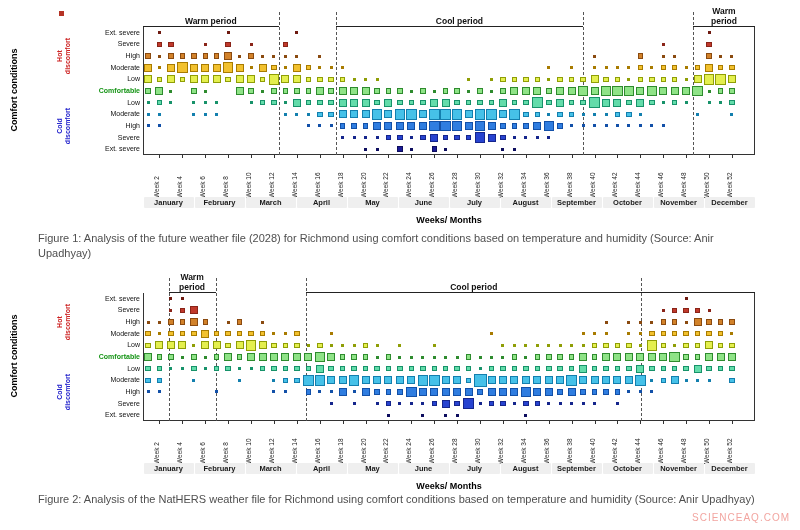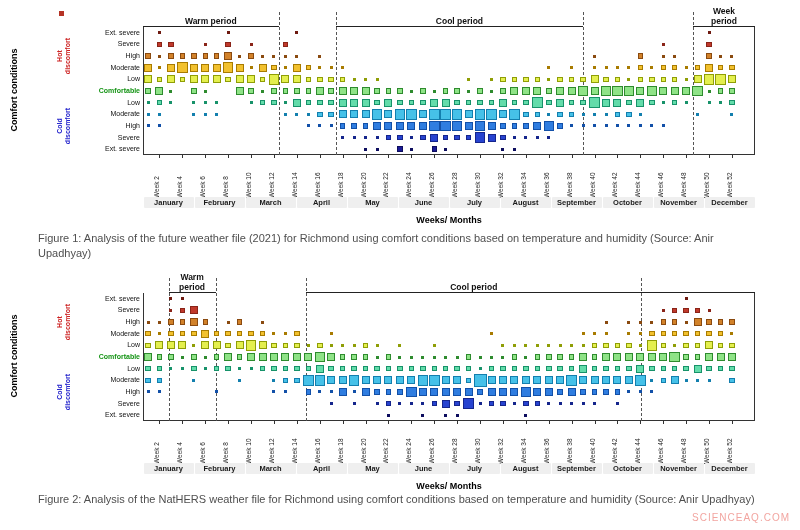--- a/index.html
+++ b/index.html
@@ -39,21 +39,21 @@
 
 <div class="stray"></div>
 
 <section class="figure" id="fig-0">
     <div class="plot-frame" style="left: 143px; top: 27px; width: 612px; height: 128px;"></div>
     <div class="top-seg" style="left: 143px; top: 26px; width: 135.53px;"></div>
     <div class="period-label" style="left: 143px; width: 135.53px; bottom: 206px;">Warm period</div>
     <div class="top-seg" style="left: 335.78px; top: 26px; width: 247.32px;"></div>
     <div class="period-label" style="left: 335.78px; width: 247.32px; bottom: 206px;">Cool period</div>
     <div class="top-seg" style="left: 693.02px; top: 26px; width: 61.98px;"></div>
-    <div class="period-label" style="left: 693.02px; width: 61.98px; bottom: 206px;">Week
+    <div class="period-label" style="left: 693.02px; width: 61.98px; bottom: 206px;">Warm
 period</div>
     <div class="dash-line" style="left: 278.53px; top: 12px; height: 143px;"></div>
     <div class="dash-line" style="left: 335.78px; top: 12px; height: 143px;"></div>
     <div class="dash-line" style="left: 583.1px; top: 12px; height: 143px;"></div>
     <div class="dash-line" style="left: 693.02px; top: 12px; height: 143px;"></div>
     <div class="yaxis-title" style="left: -46px; top: 85px; width: 120px;">Comfort conditions</div>
     <div class="group-label" style="left: 29px; top: 48.0909px; width: 70px; color: rgb(204, 31, 31); white-space: pre-line;">Hot
 discomfort</div>
     <div class="group-label" style="left: 29px; top: 117.909px; width: 70px; color: rgb(34, 34, 204); white-space: pre-line;">Cold
 discomfort</div>
@@ -435,21 +435,21 @@
     <div class="month-label" style="left: 347.5px; top: 197px; width: 50px;">May</div>
     <div class="month-label" style="left: 398.5px; top: 197px; width: 50px;">June</div>
     <div class="month-label" style="left: 449.5px; top: 197px; width: 50px;">July</div>
     <div class="month-label" style="left: 500.5px; top: 197px; width: 50px;">August</div>
     <div class="month-label" style="left: 551.5px; top: 197px; width: 50px;">September</div>
     <div class="month-label" style="left: 602.5px; top: 197px; width: 50px;">October</div>
     <div class="month-label" style="left: 653.5px; top: 197px; width: 50px;">November</div>
     <div class="month-label" style="left: 704.5px; top: 197px; width: 50px;">December</div>
     <div class="xaxis-title" style="left: 389px; top: 215px; width: 120px;">Weeks/ Months</div>
   </section>
-<p class="caption" id="cap-0">Figure 1: Analysis of the future weather file (2021) for Richmond using comfort conditions based on temperature and humidity (Source: Anir Upadhyay)</p>
+<p class="caption" id="cap-0">Figure 1: Analysis of the future weather file (2028) for Richmond using comfort conditions based on temperature and humidity (Source: Anir Upadhyay)</p>
 
 <section class="figure" id="fig-1">
     <div class="plot-frame" style="left: 143px; top: 27px; width: 612px; height: 128px;"></div>
     <div class="top-seg" style="left: 168.61px; top: 26px; width: 46.945px;"></div>
     <div class="period-label" style="left: 168.61px; width: 46.945px; bottom: 206px;">Warm period</div>
     <div class="top-seg" style="left: 306.01px; top: 26px; width: 335.485px;"></div>
     <div class="period-label" style="left: 306.01px; width: 335.485px; bottom: 206px;">Cool period</div>
     <div class="top-seg" style="left: 641.495px; top: 26px; width: 113.505px;"></div>
     <div class="dash-line" style="left: 168.61px; top: 12px; height: 143px;"></div>
     <div class="dash-line" style="left: 215.555px; top: 12px; height: 143px;"></div>

